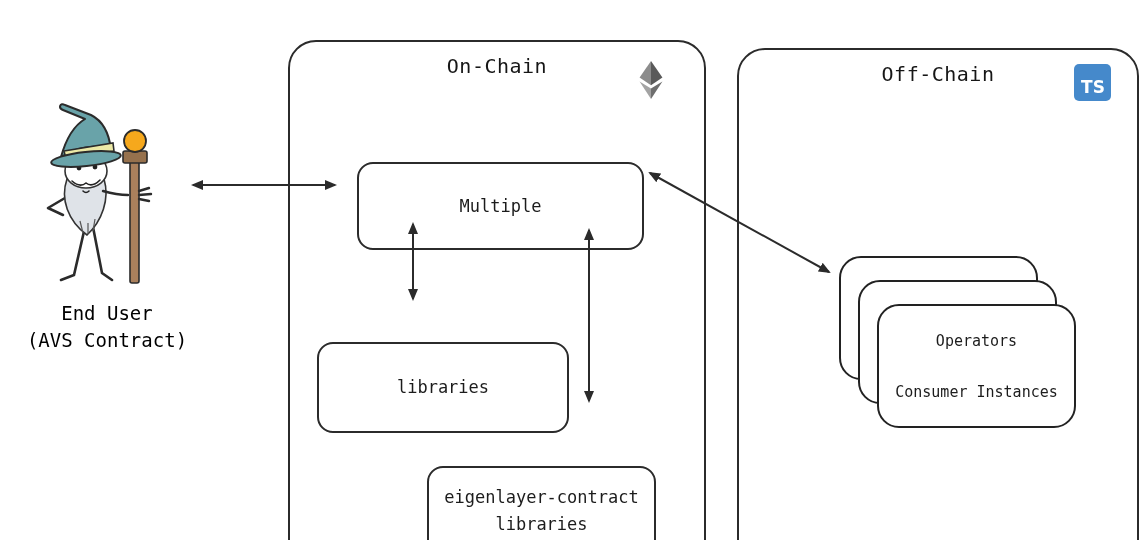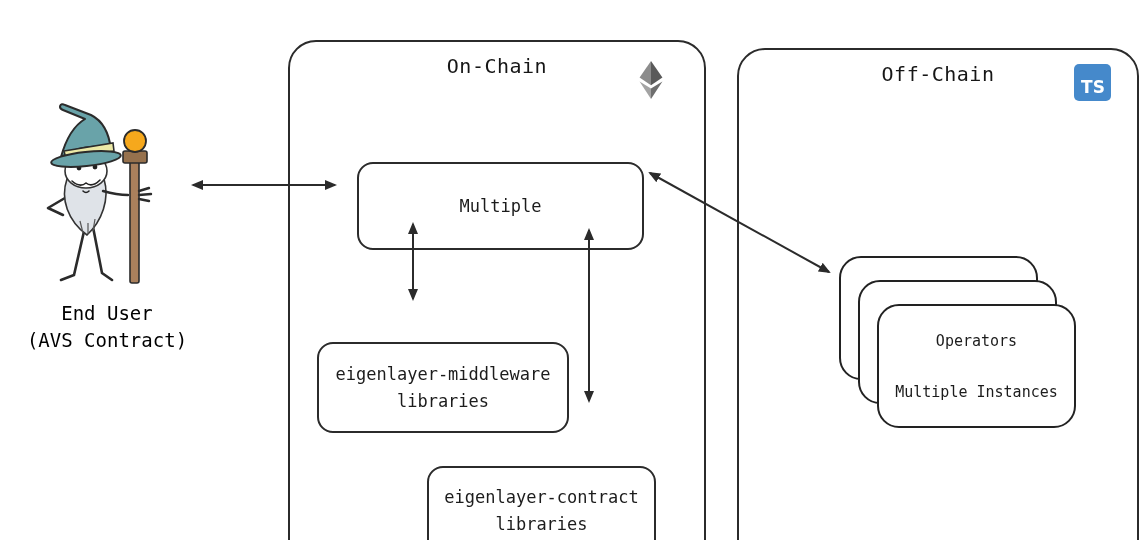--- a/index.html
+++ b/index.html
@@ -48,21 +48,20 @@
       <polygon points="13,1 25,18.5 13,26.5" fill="#5a5a5a"></polygon>
       <polygon points="1,22.5 13,30 13,41" fill="#a3a3a3"></polygon>
       <polygon points="25,22.5 13,30 13,41" fill="#6e6e6e"></polygon>
     </svg>
 
     <div class="node" style="left:67px;top:120px;width:283px;height:84px;">
       <span>Multiple</span>
     </div>
 
     <div class="node" style="left:27px;top:300px;width:248px;height:87px;">
-      <span>eigenlayer-middleware</span>
       <span>libraries</span>
     </div>
 
     <div class="node" style="left:137px;top:424px;width:225px;height:85px;">
       <span>eigenlayer-contract</span>
       <span>libraries</span>
     </div>
   </div>
 
   <div class="panel" style="left:737px;top:16px;width:398px;height:524px;">
@@ -70,21 +69,21 @@
 
     <svg class="corner-icon" style="right:26px;top:14px;" width="37" height="37" viewBox="0 0 37 37">
       <rect x="0" y="0" width="37" height="37" rx="5" fill="#4589cb"></rect>
       <text x="19" y="29" text-anchor="middle" fill="#ffffff" style="font-family:'DejaVu Sans','Liberation Sans',sans-serif;font-size:17px;font-weight:bold;">TS</text>
     </svg>
 
     <div class="card" style="left:100px;top:206px;"></div>
     <div class="card" style="left:119px;top:230px;"></div>
     <div class="card" id="card-front" style="left:138px;top:254px;">
       <span>Operators</span>
-      <span>Multiple Instances</span>
+      <span>Consumer Instances</span>
     </div>
   </div>
 
   <svg id="wizard" viewBox="0 0 170 190">
 
     <g stroke="#2b2b2b" stroke-width="2.6" fill="none" stroke-linecap="round">
       <path d="M60,124 L49,172 L36,177"></path>
       <path d="M68,124 L77,170 L87,177"></path>
     </g>
 

